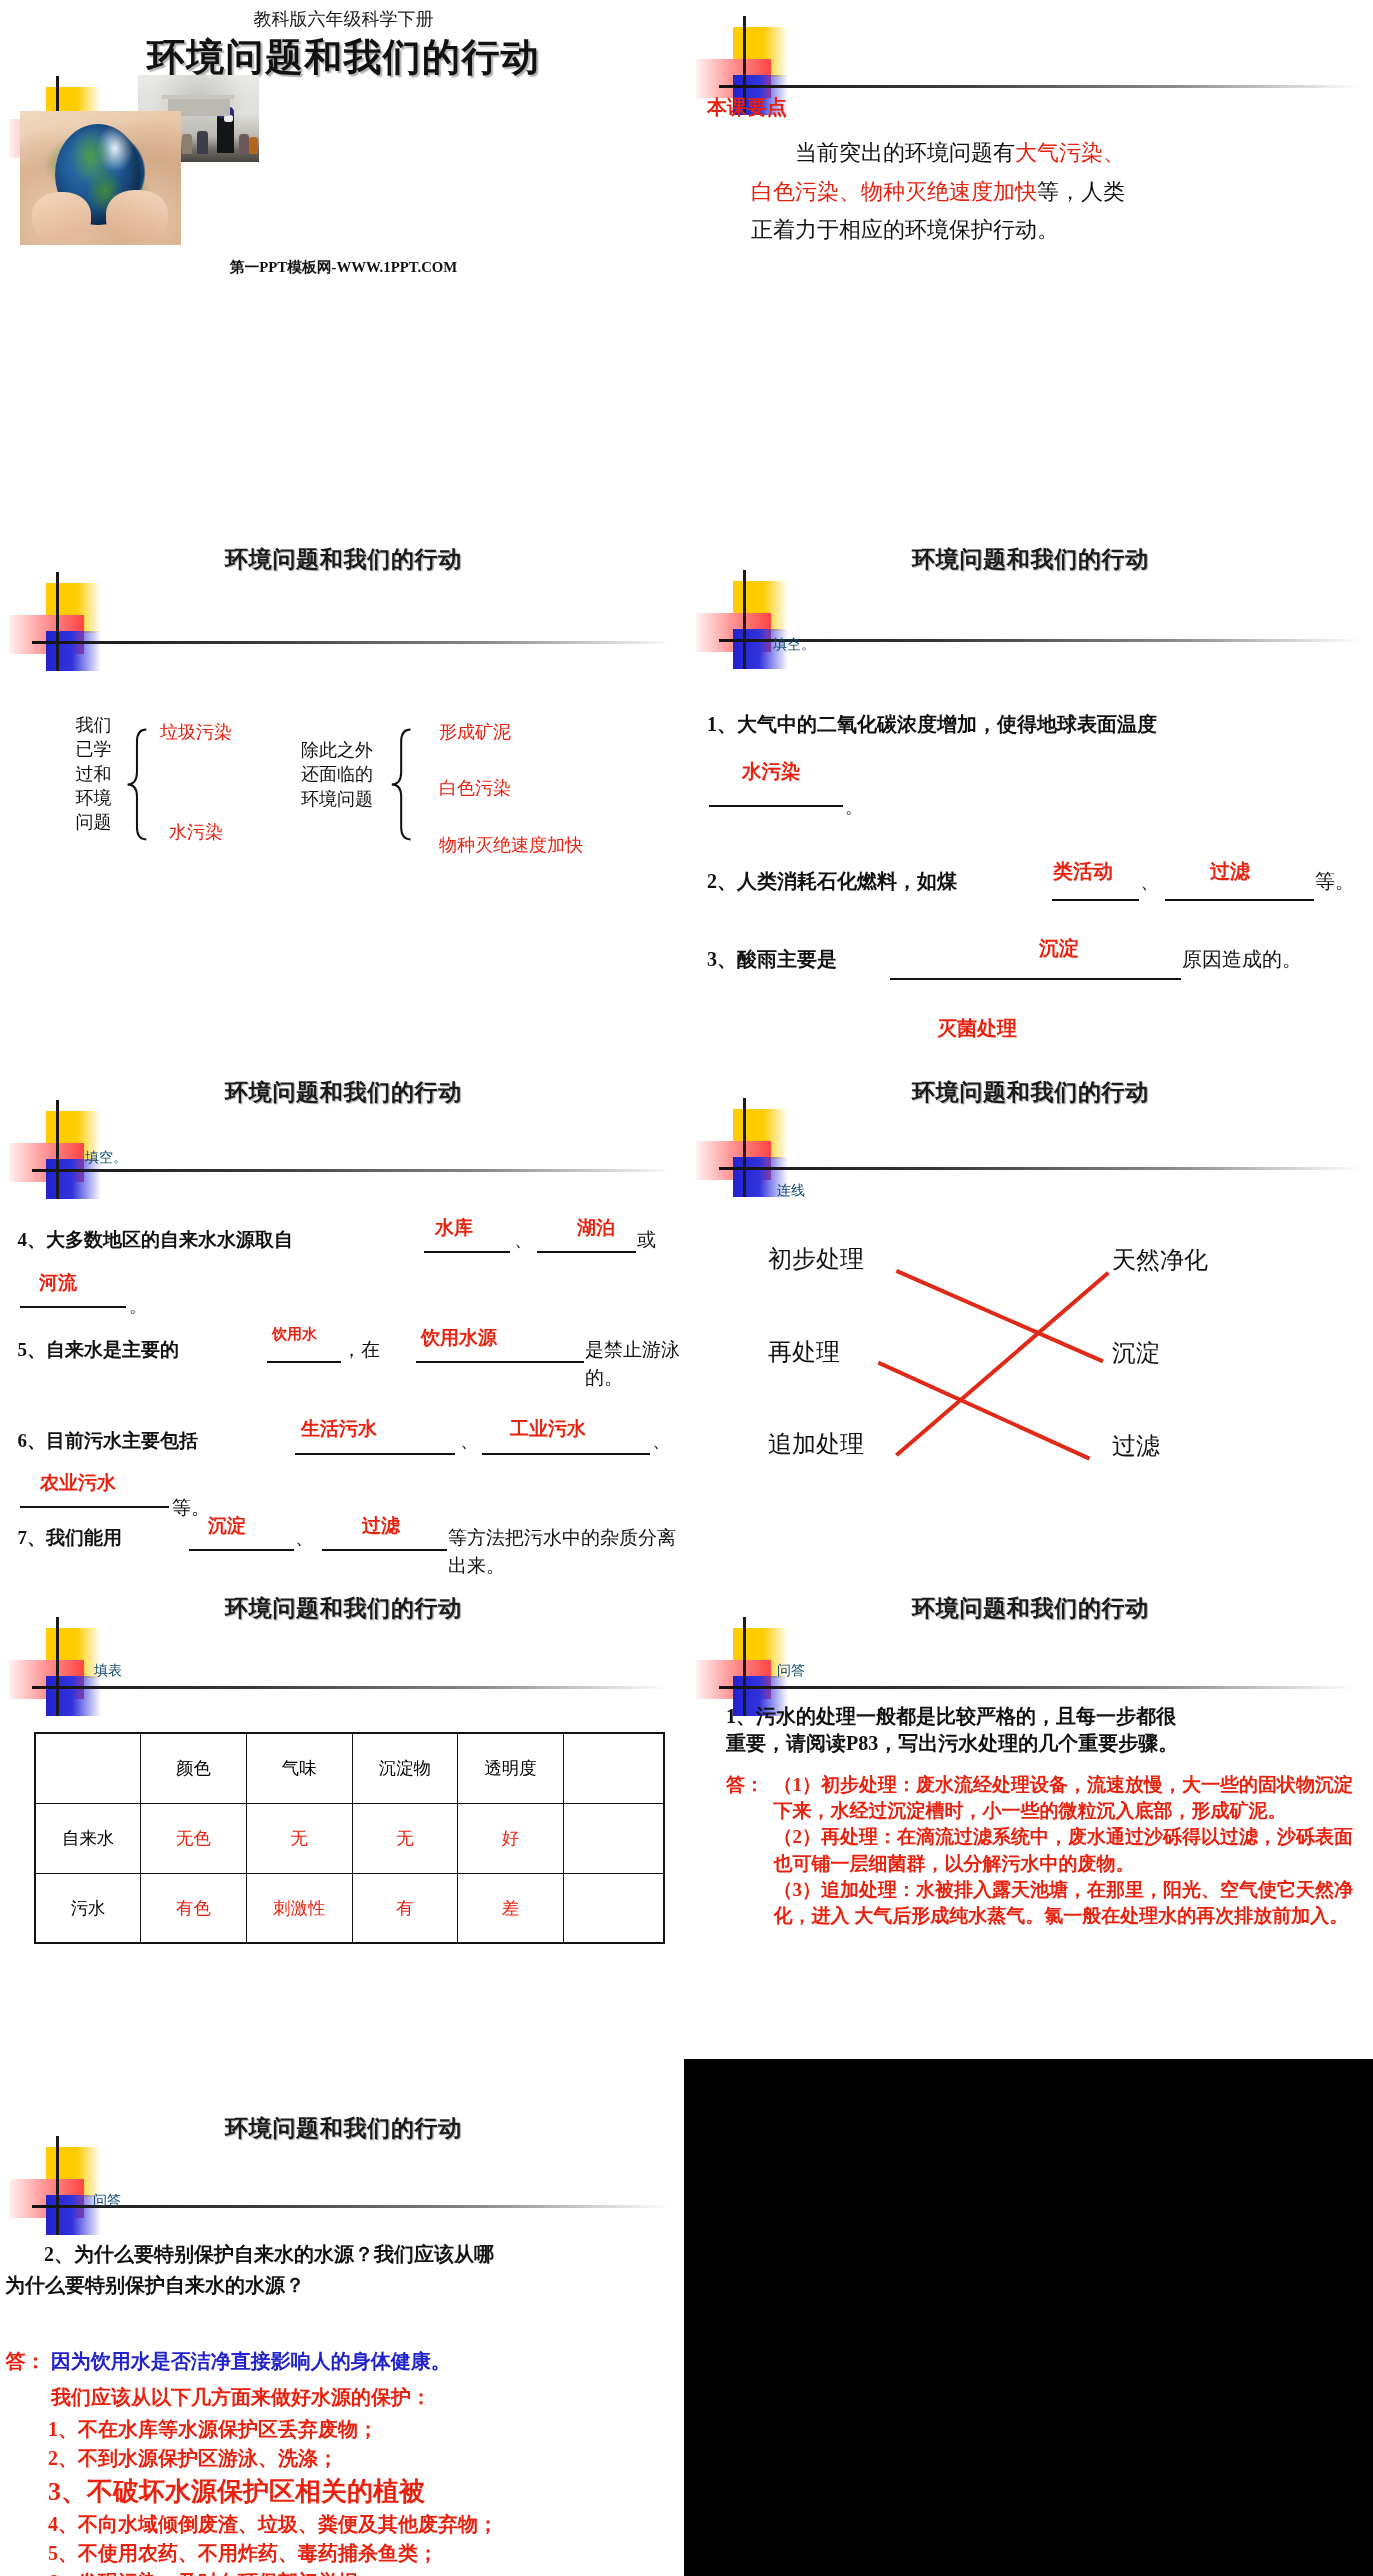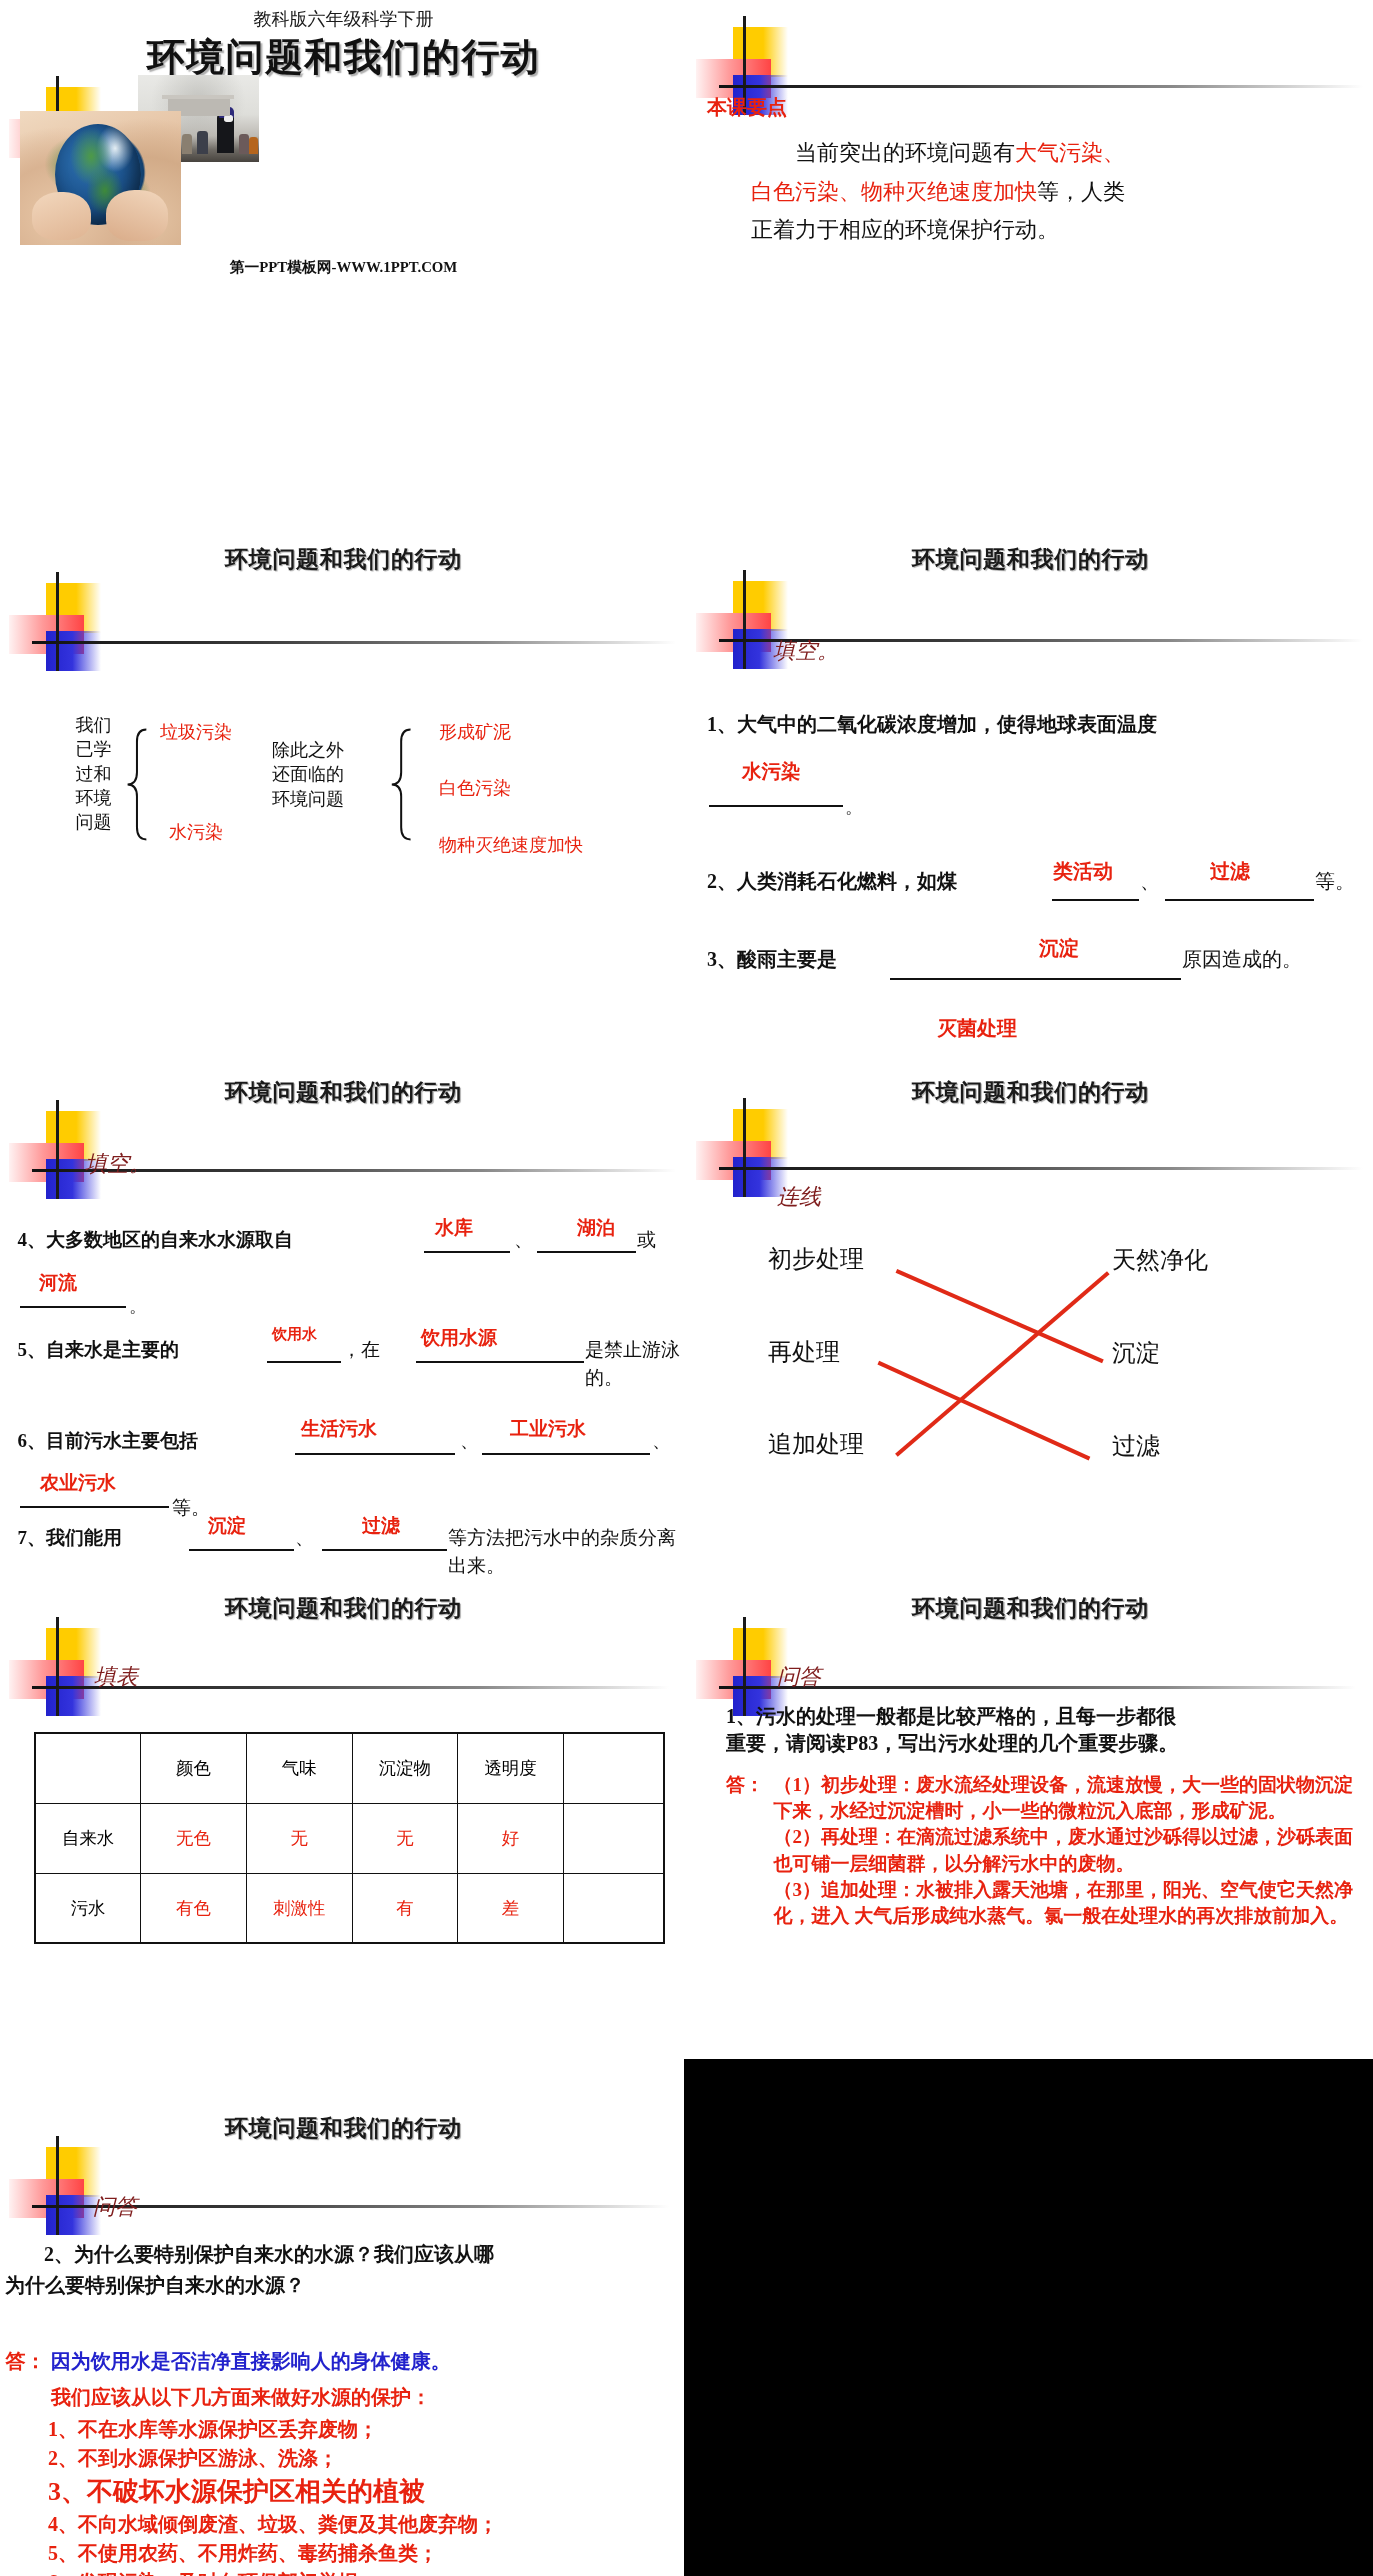--- a/index.html
+++ b/index.html
@@ -51,23 +51,22 @@
 
   
   .slide-title {
     position: absolute; width: 100%; text-align: center;
     font-size: 23px; font-weight: 700; color: #1a1a1a;
     font-family: "Liberation Serif", "DejaVu Serif", serif;
     text-shadow: 1.3px 1.3px 0.7px rgba(120,120,120,0.55);
     letter-spacing: 0.7px;
   }
   .section-tag {
-    position: absolute; font-size: 22px; color: #7f1d1d; font-weight: 400;
+    position: absolute; font-size: 14px; color: #0c4a6e; font-weight: 400;
     font-family: "Liberation Serif", "DejaVu Serif", serif;
-    font-style: italic;
   }
   .body-txt {
     position: absolute;
     font-size: 18px; color: #111; line-height: 1.45;
     font-family: "Liberation Serif", "DejaVu Serif", serif;
   }
   .red   { color: #E8220F; }
   .blue  { color: #2222CC; }
   .bold  { font-weight: 700; }
   .ovl {
@@ -224,21 +223,21 @@
     </div>
 
     <svg style="position:absolute;left:0;top:0;width:687px;height:515px;" viewBox="0 0 1024 768" width="687" height="515">
       <path d="M 218 287 q -14 0 -14 18 l 0 46 q 0 18 -14 18 q 14 0 14 18 l 0 46 q 0 18 14 18" fill="none" stroke="#111" stroke-width="3"></path>
       <path d="M 612 287 q -14 0 -14 18 l 0 46 q 0 18 -14 18 q 14 0 14 18 l 0 46 q 0 18 14 18" fill="none" stroke="#111" stroke-width="3"></path>
     </svg>
 
     <div class="body-txt red" style="left:160px; top:182px;">垃圾污染</div>
     <div class="body-txt red" style="left:169px; top:282px;">水污染</div>
 
-    <div class="brace-col" style="left:272px; top:201px; width:114px; ">
+    <div class="brace-col" style="left:280px; top:201px; width:114px; text-align:center;">
       <div>除此之外</div>
       <div>还面临的</div>
       <div>环境问题</div>
     </div>
 
     <div class="body-txt red" style="left:439px; top:182px;">形成矿泥</div>
     <div class="body-txt red" style="left:439px; top:238px;">白色污染</div>
     <div class="body-txt red" style="left:439px; top:295px;">物种灭绝速度加快</div>
   </div>
 

